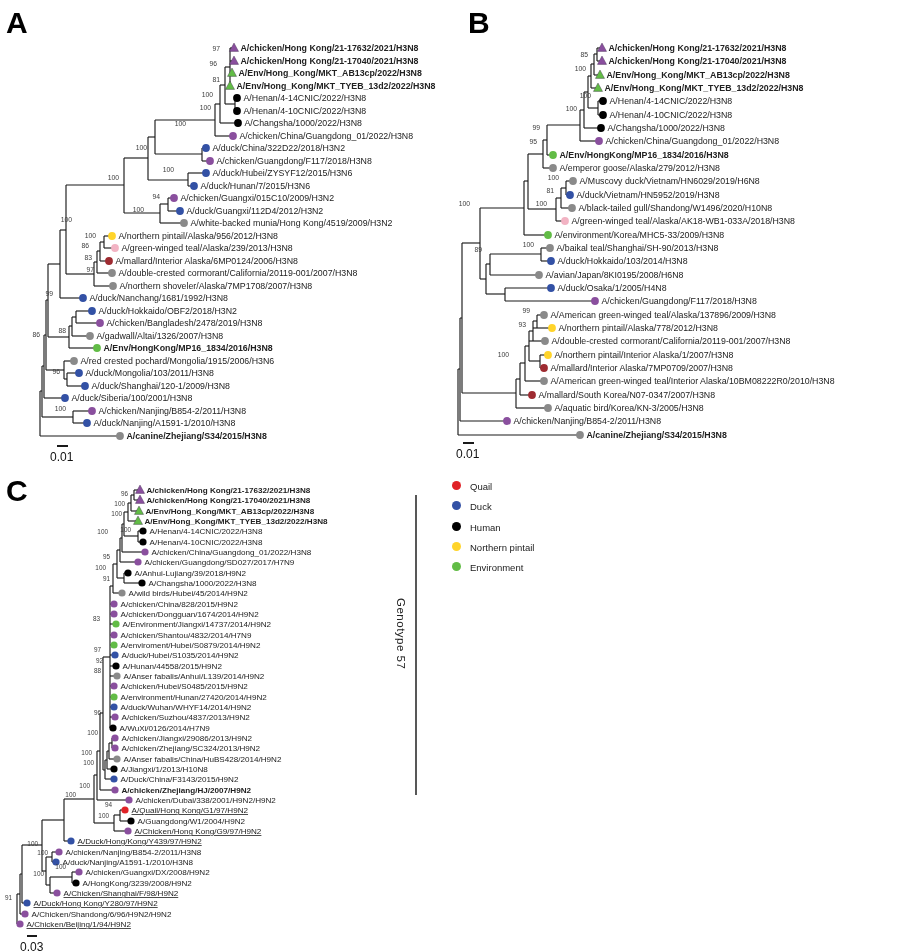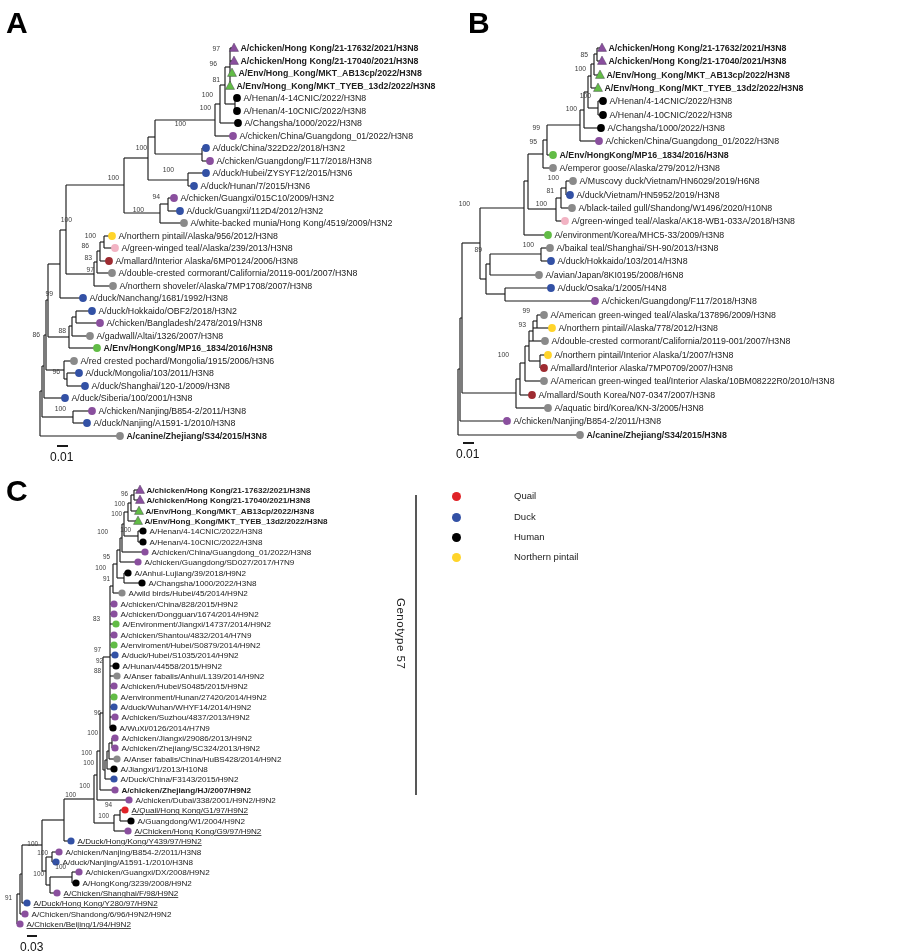--- a/index.html
+++ b/index.html
@@ -4,21 +4,21 @@
 <style>
   html,body{margin:0;padding:0;background:#fff;}
   #fig{position:relative;width:900px;height:952px;background:#fff;overflow:hidden;
        font-family:"Liberation Sans",sans-serif;}
   #tree-svg{position:absolute;left:0;top:0;}
   .panel-letter{position:absolute;font-size:30px;font-weight:700;color:#000;line-height:1;}
   .scale-label{position:absolute;font-size:12px;color:#111;}
   .genotype-label{position:absolute;left:395px;top:598px;height:100px;
       writing-mode:vertical-rl;font-size:11.5px;color:#222;letter-spacing:.5px;}
   #legend{position:absolute;left:452px;top:481px;width:200px;}
-  .legend-row{display:flex;align-items:flex-end;height:20.3px;gap:44px;}
+  .legend-row{display:flex;align-items:flex-start;height:20.3px;}
   .legend-dot{width:9px;height:9px;border-radius:50%;margin-right:9px;flex:0 0 auto;}
   .legend-text{font-size:9.5px;color:#222;}
 </style>
 </head>
 <body>
 
 <div id="fig">
   <svg id="tree-svg" width="900" height="952" viewBox="0 0 900 952">
       <line x1="225" x2="230" y1="67" y2="67" stroke="#1b1b1b" stroke-width="1.15"></line>
       <line x1="225" x2="235" y1="104" y2="104" stroke="#1b1b1b" stroke-width="1.15"></line>
@@ -595,14 +595,18 @@
         <span class="legend-text">Duck</span>
       </div>
       <div class="legend-row">
         <span class="legend-dot" style="background: rgb(0, 0, 0);"></span>
         <span class="legend-text">Human</span>
       </div>
       <div class="legend-row">
         <span class="legend-dot" style="background: rgb(255, 212, 42);"></span>
         <span class="legend-text">Northern pintail</span>
       </div>
+      <div class="legend-row">
+        <span class="legend-dot" style="background: rgb(98, 188, 70);"></span>
+        <span class="legend-text">Environment</span>
+      </div>
     </div>
 </div>
 
 </body></html>

